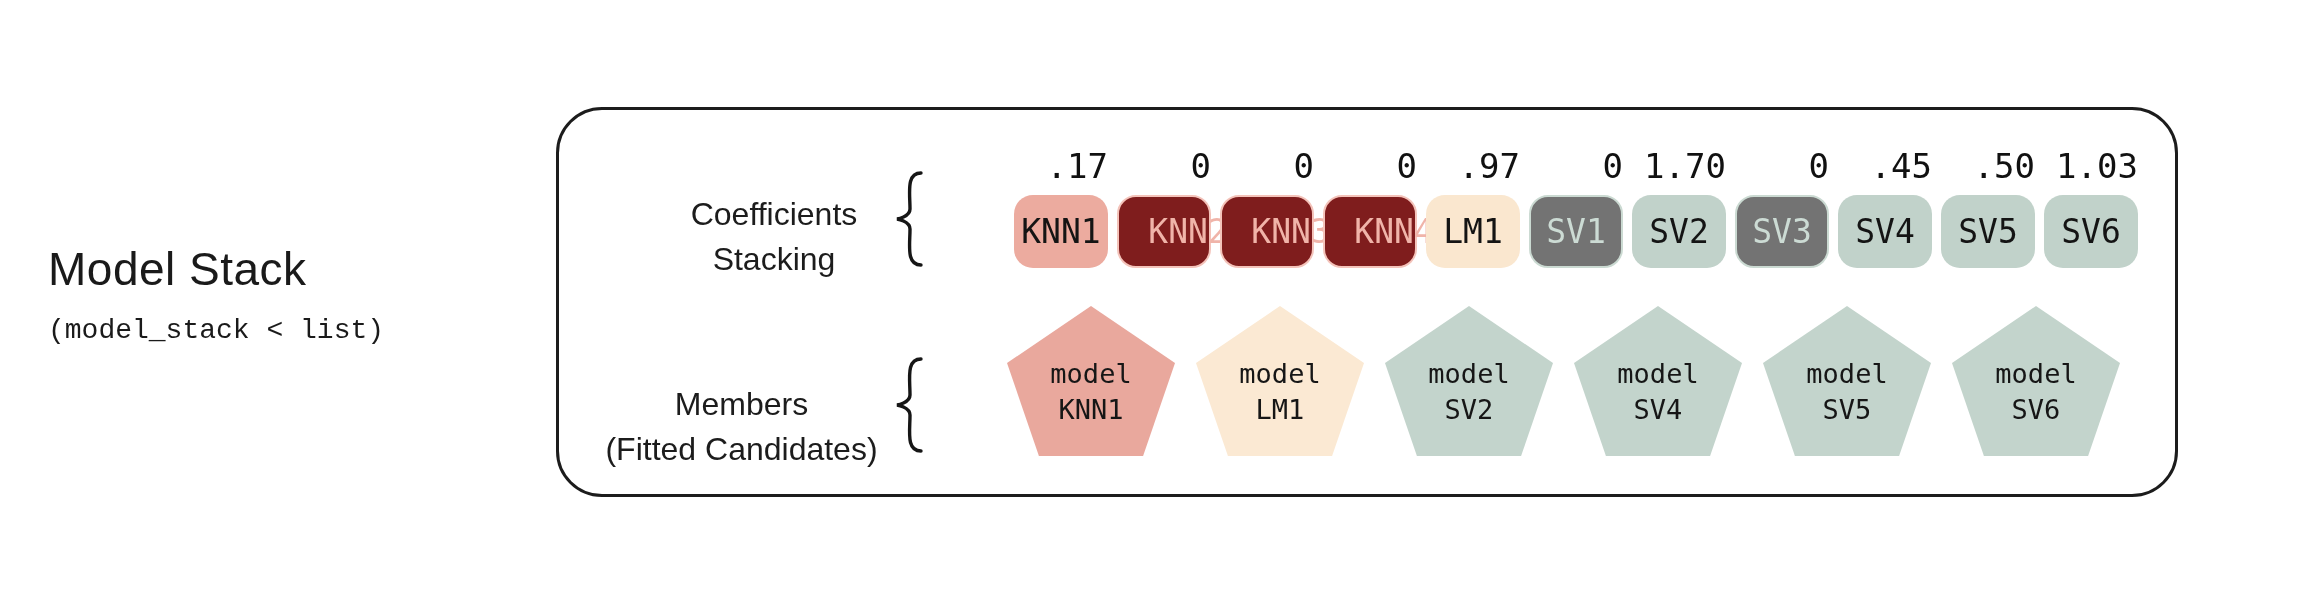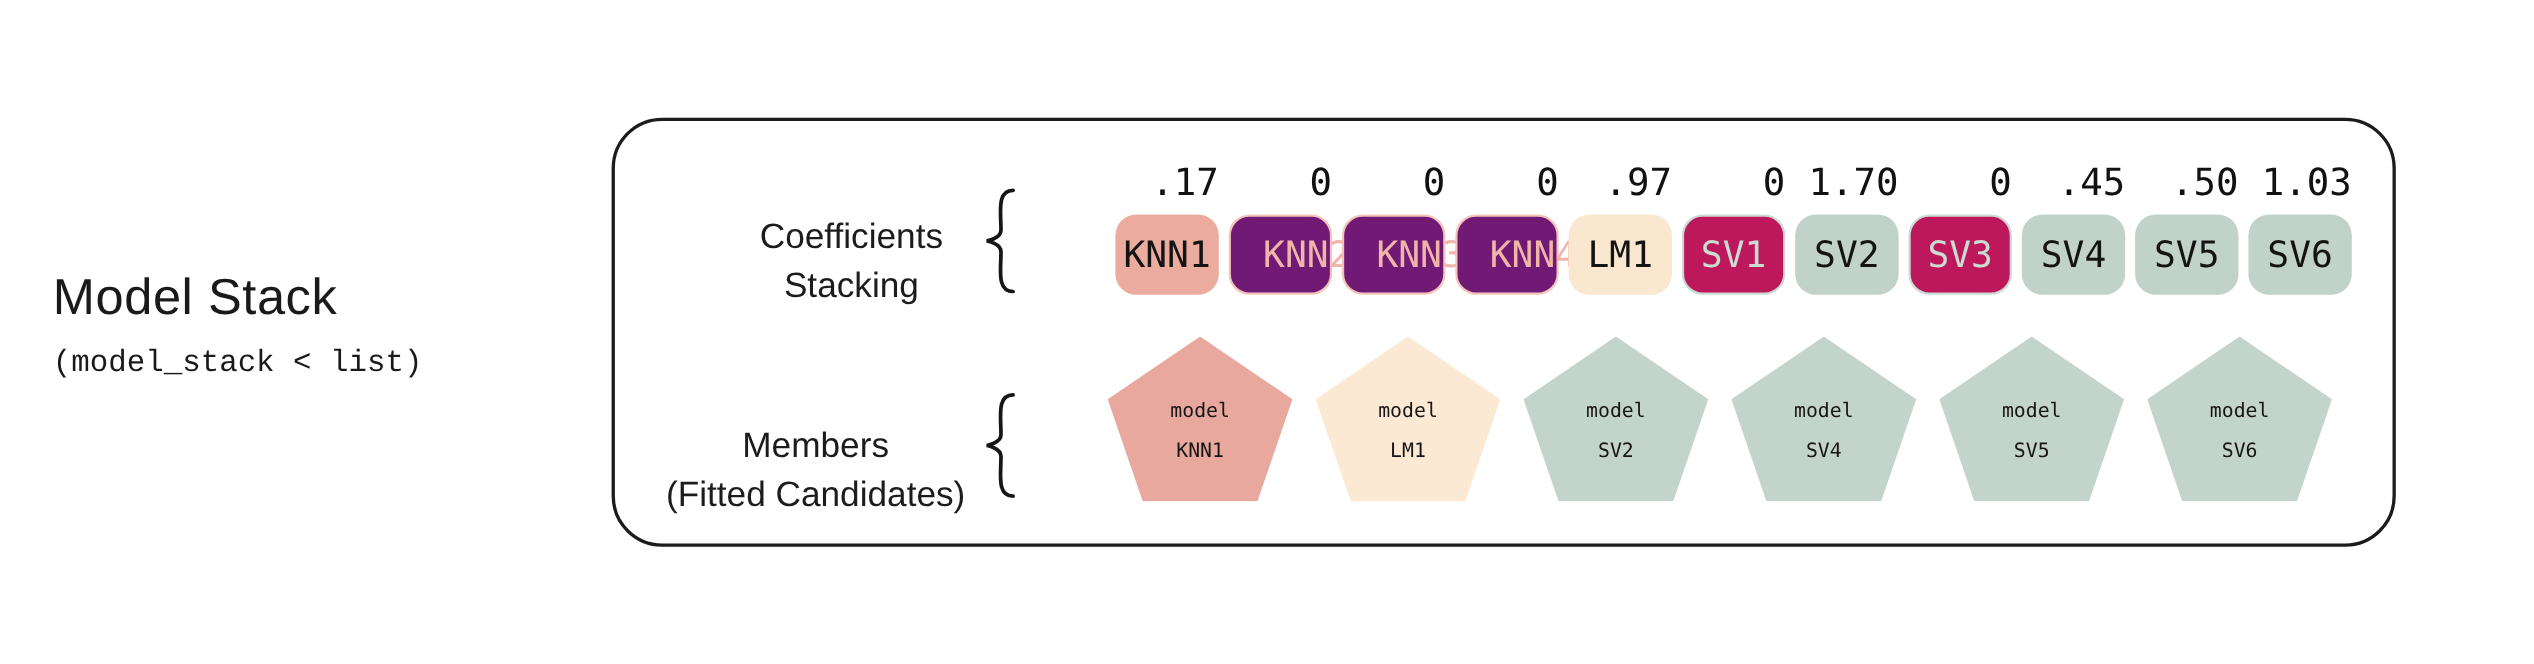--- a/index.html
+++ b/index.html
@@ -35,33 +35,33 @@
   .coef{
     font-family:"DejaVu Sans Mono",monospace;font-size:34px;line-height:40px;height:40px;
     color:#111;white-space:nowrap;
   }
   .chip{
     margin-top:9px;width:94px;height:73px;border-radius:19px;box-sizing:border-box;
     display:flex;align-items:center;justify-content:center;
     font-family:"DejaVu Sans Mono",monospace;font-size:33px;
   }
   .s-salmon{background:#ecab9f;color:#141414;}
-  .s-pink-o{background:#701a75;border:2.5px solid #f4c3ba;color:#f0b4a9;padding-left:48px;}
+  .s-pink-o{background:#7f1d1d;border:2.5px solid #f4c3ba;color:#f0b4a9;padding-left:48px;}
   .s-cream{background:#fae7cf;color:#141414;}
   .s-teal{background:#c1d2ca;color:#141414;}
-  .s-teal-o{background:#be185d;border:2.5px solid #cbdad2;color:#ccdbd4;}
+  .s-teal-o{background:#737373;border:2.5px solid #cbdad2;color:#ccdbd4;}
 
   
   .pents{position:absolute;left:448px;top:196px;display:flex;gap:21px;}
   .pent{
     width:168px;height:150px;
     clip-path:polygon(50% 0%,100% 38%,81% 100%,19% 100%,0% 38%);
     display:flex;flex-direction:column;align-items:center;justify-content:center;
     padding-top:22px;box-sizing:border-box;
-    font-family:"DejaVu Sans Mono",monospace;font-size:18px;line-height:36px;color:#161616;
+    font-family:"DejaVu Sans Mono",monospace;font-size:27px;line-height:36px;color:#161616;
     text-align:right;
   }
   .p-salmon{background:#e9a89d;}
   .p-cream{background:#fbe9d3;}
   .p-teal{background:#c3d4cc;}
 </style>
 </head>
 <body>
 
 <div class="canvas">

